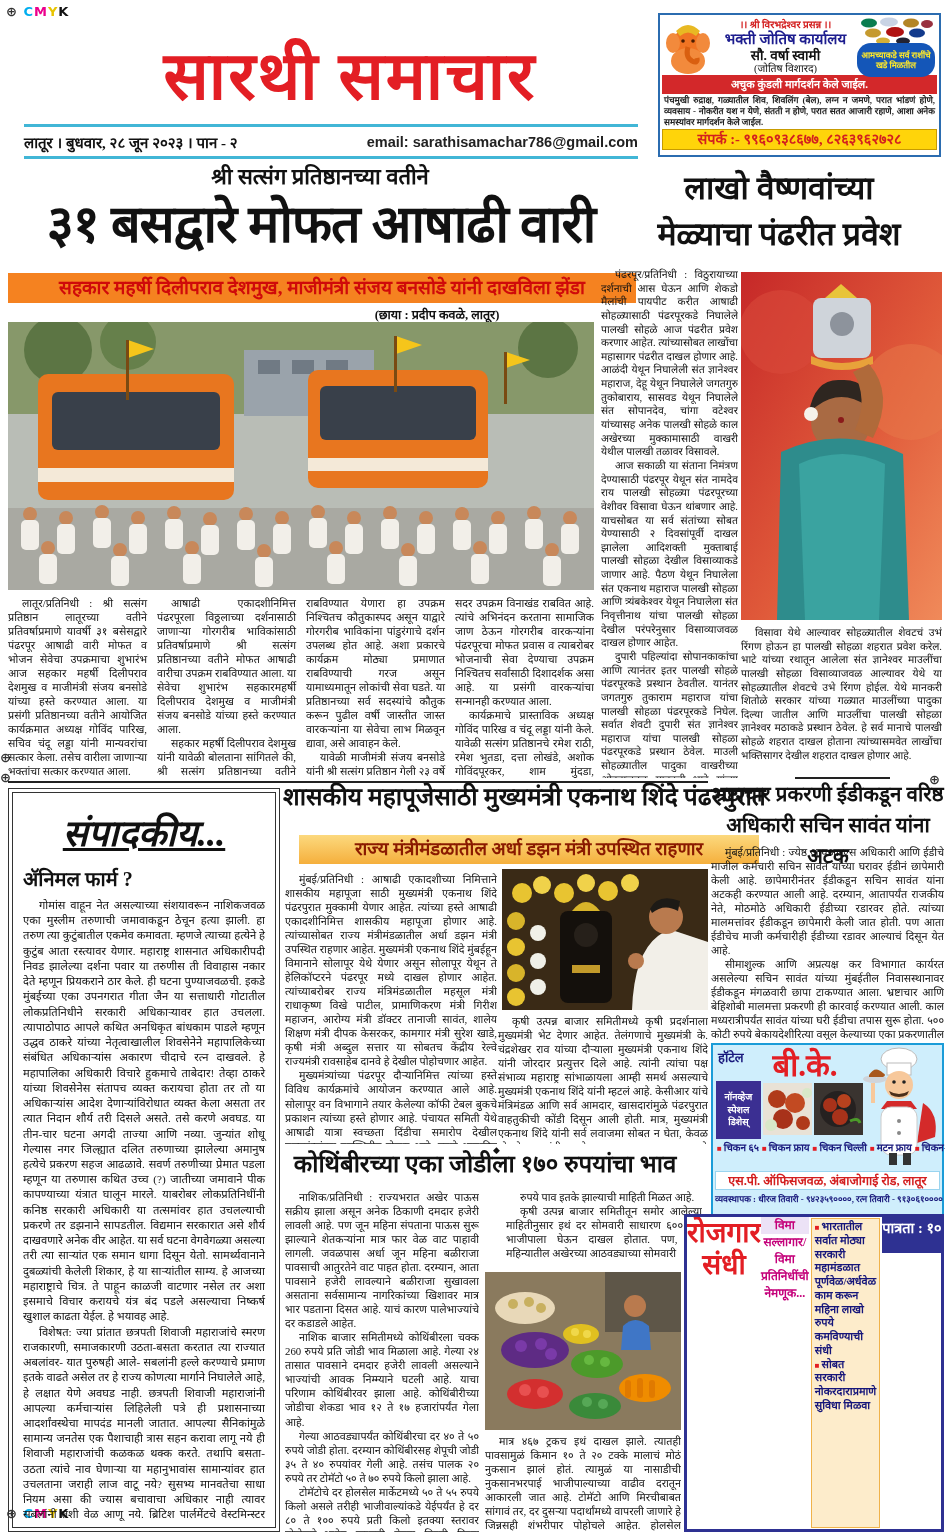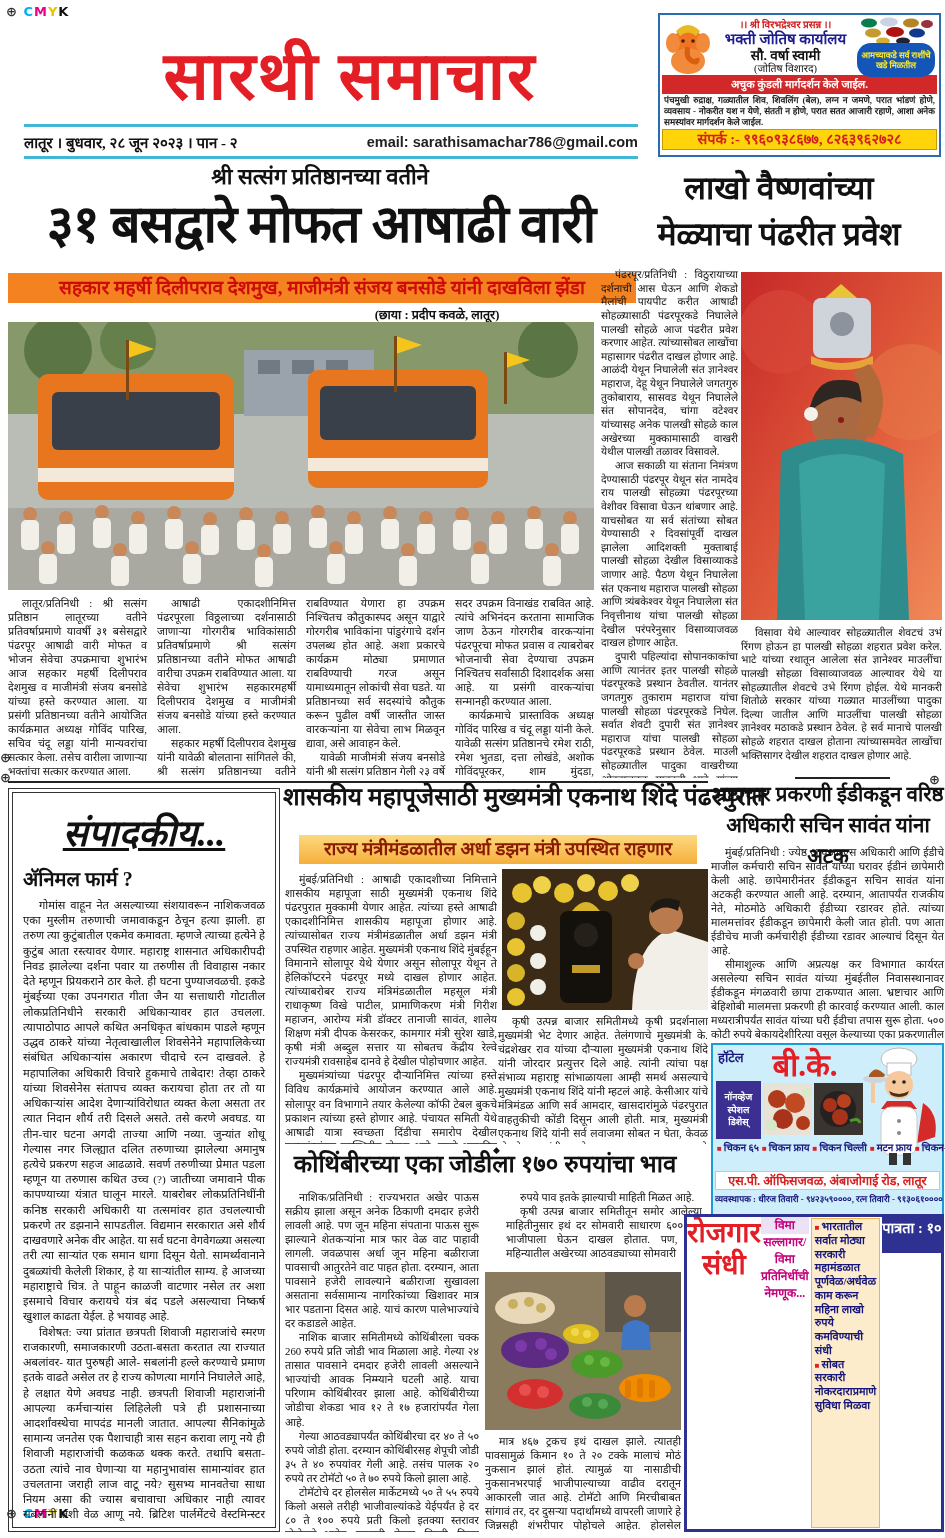--- a/index.html
+++ b/index.html
@@ -43,21 +43,21 @@
 .smallrule{background:#222;height:2px}
 
 .edbox{left:8px;top:788px;width:272px;height:744px;border:1.5px solid #333;padding:3px}
 .edinner{border:1px solid #333;height:100%;padding:13px 10px;overflow:hidden}
 .edtitle{font-size:37px;font-style:italic;font-weight:bold;text-align:center;text-decoration:underline;margin-bottom:8px}
 .edsub{font-size:20px;font-weight:bold;margin:2px 0 6px}
 .edbody{font-size:11.2px;line-height:1.36;text-align:justify}
 .edbody p{text-indent:16px;margin:0}
 
 .cmhead{left:283px;top:779px;width:428px;text-align:center;font-size:24.5px;font-weight:bold;white-space:nowrap}
-.cmband{left:299px;top:835px;width:398px;height:29px;background:linear-gradient(#fcd97e,#f5af3c);color:#8a1a00;
+.cmband{left:299px;top:835px;width:460px;height:29px;background:linear-gradient(#fcd97e,#f5af3c);color:#8a1a00;
         font-size:18.5px;font-weight:bold;text-align:center;line-height:29px;white-space:nowrap}
 .cml{left:285px;top:872px;width:212px;height:272px}
 .cmr{left:498px;top:1014px;width:210px;height:130px}
 .cmend{left:285px;top:1145px;width:423px;text-align:center;font-size:9px}
 
 .edahead{left:712px;top:779px;width:232px;text-align:center;font-size:20.5px;font-weight:bold;line-height:1.5}
 .edabody{left:711px;top:845px;width:233px;height:195px}
 
 .hotel{left:711px;top:1043px;width:233px;height:220px;border:2px solid #1b9cd8;background:#cfeefc}
 .hotel .lbl{position:absolute;left:5px;top:3px;font-size:13px;color:#19197d;font-weight:bold}

